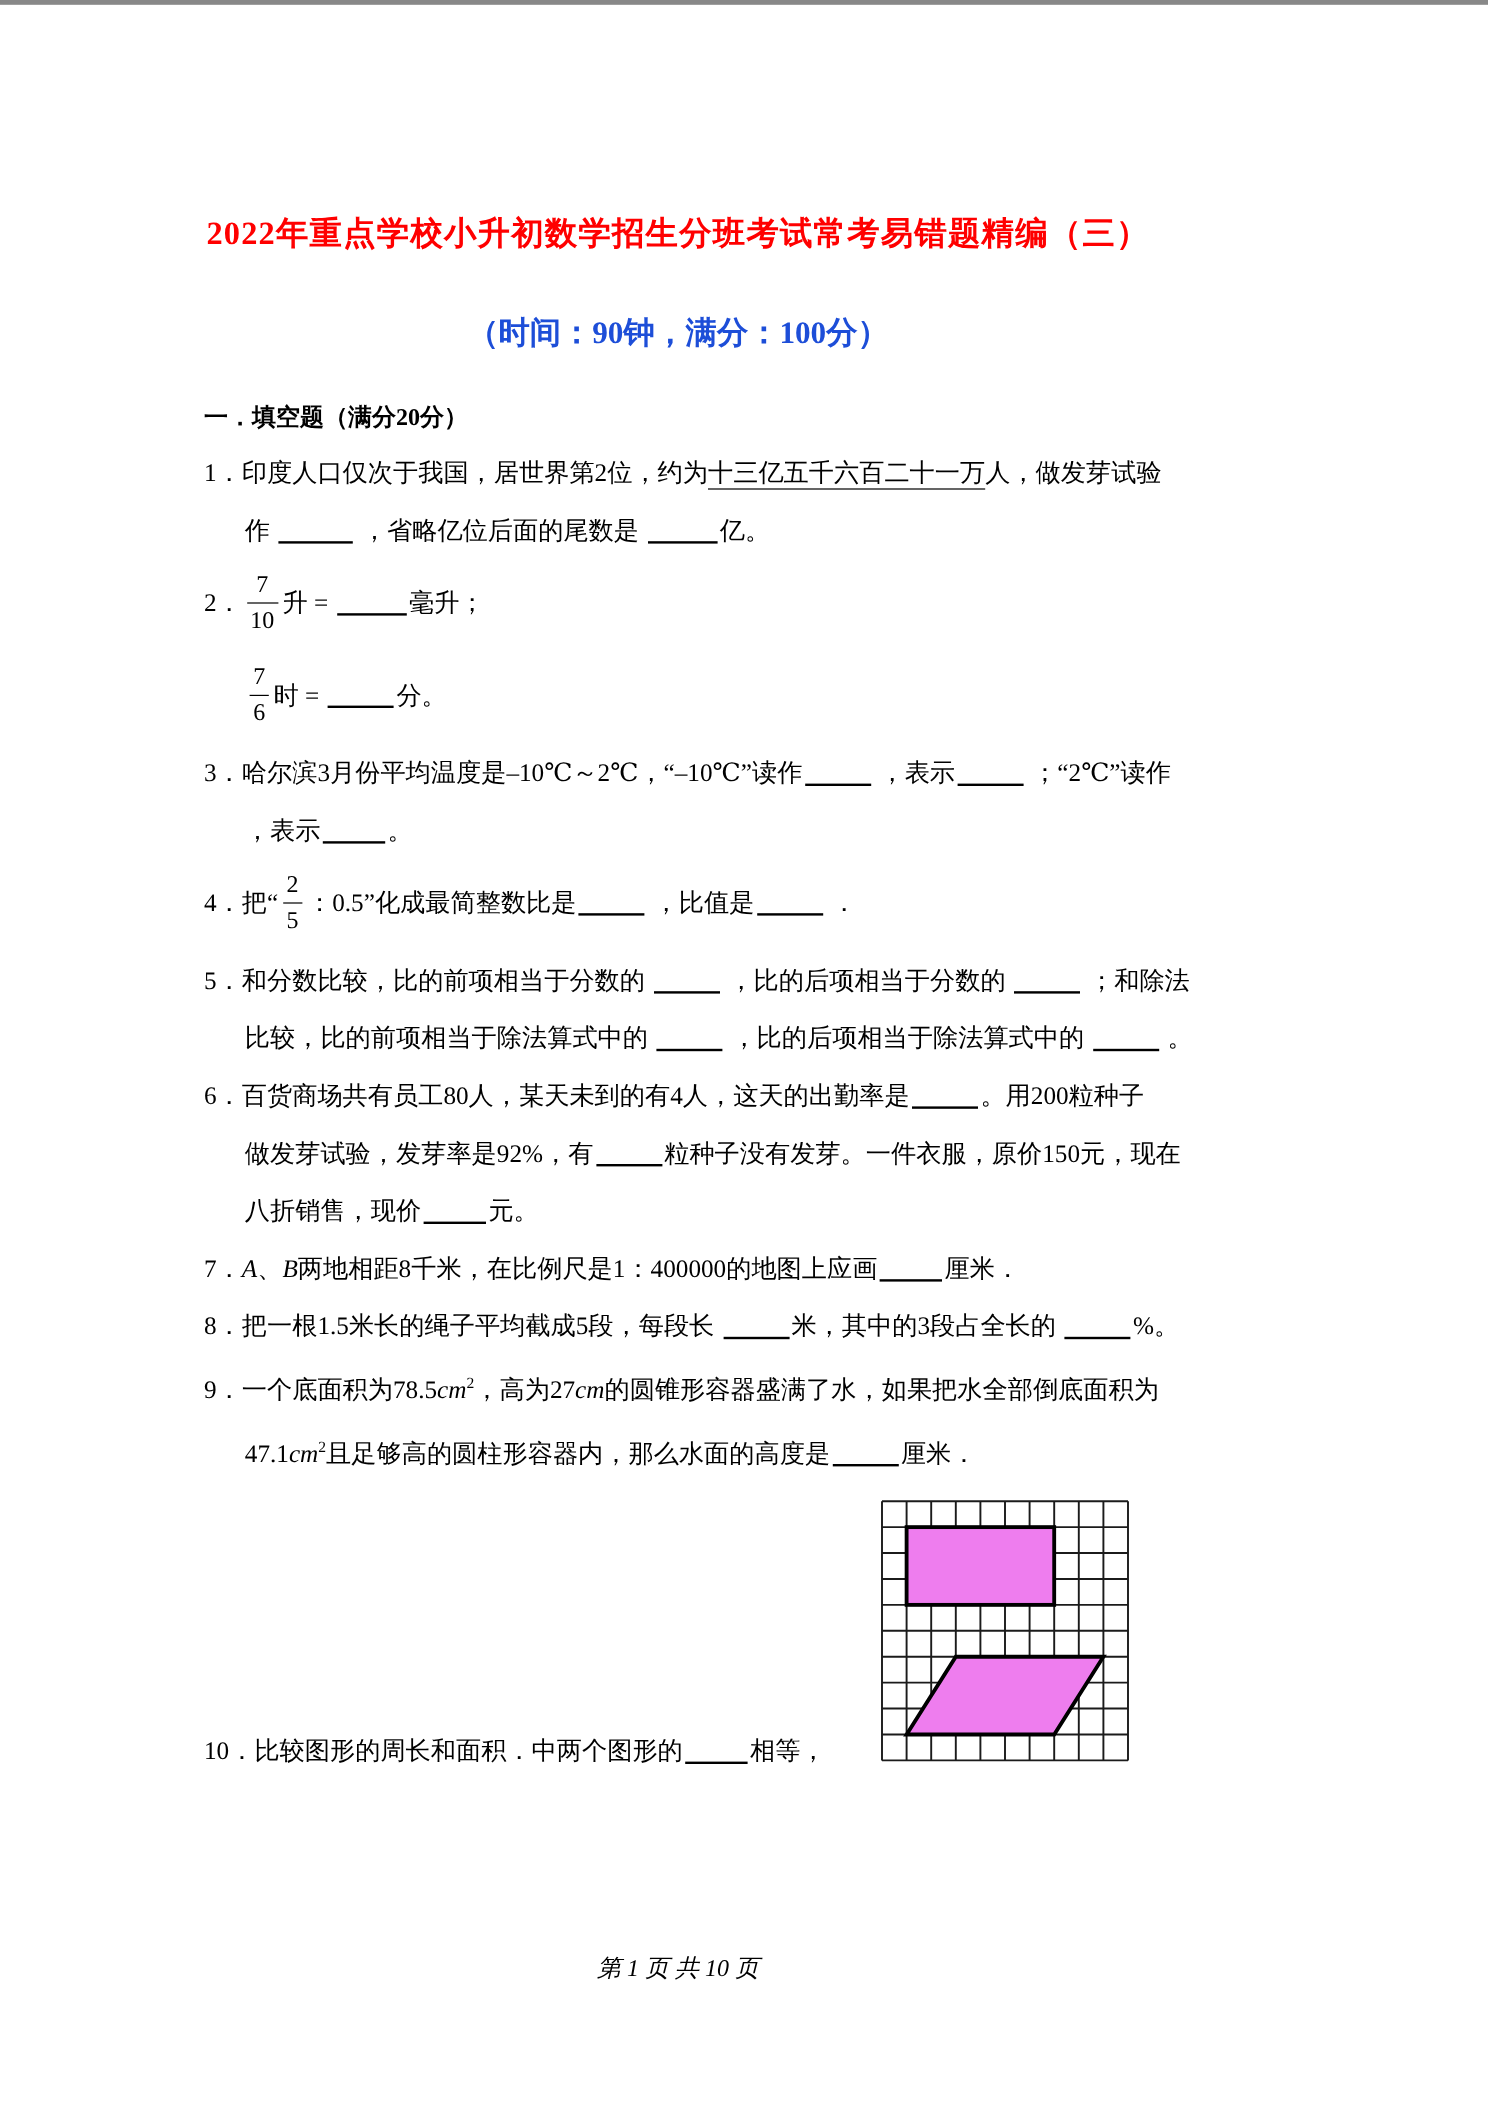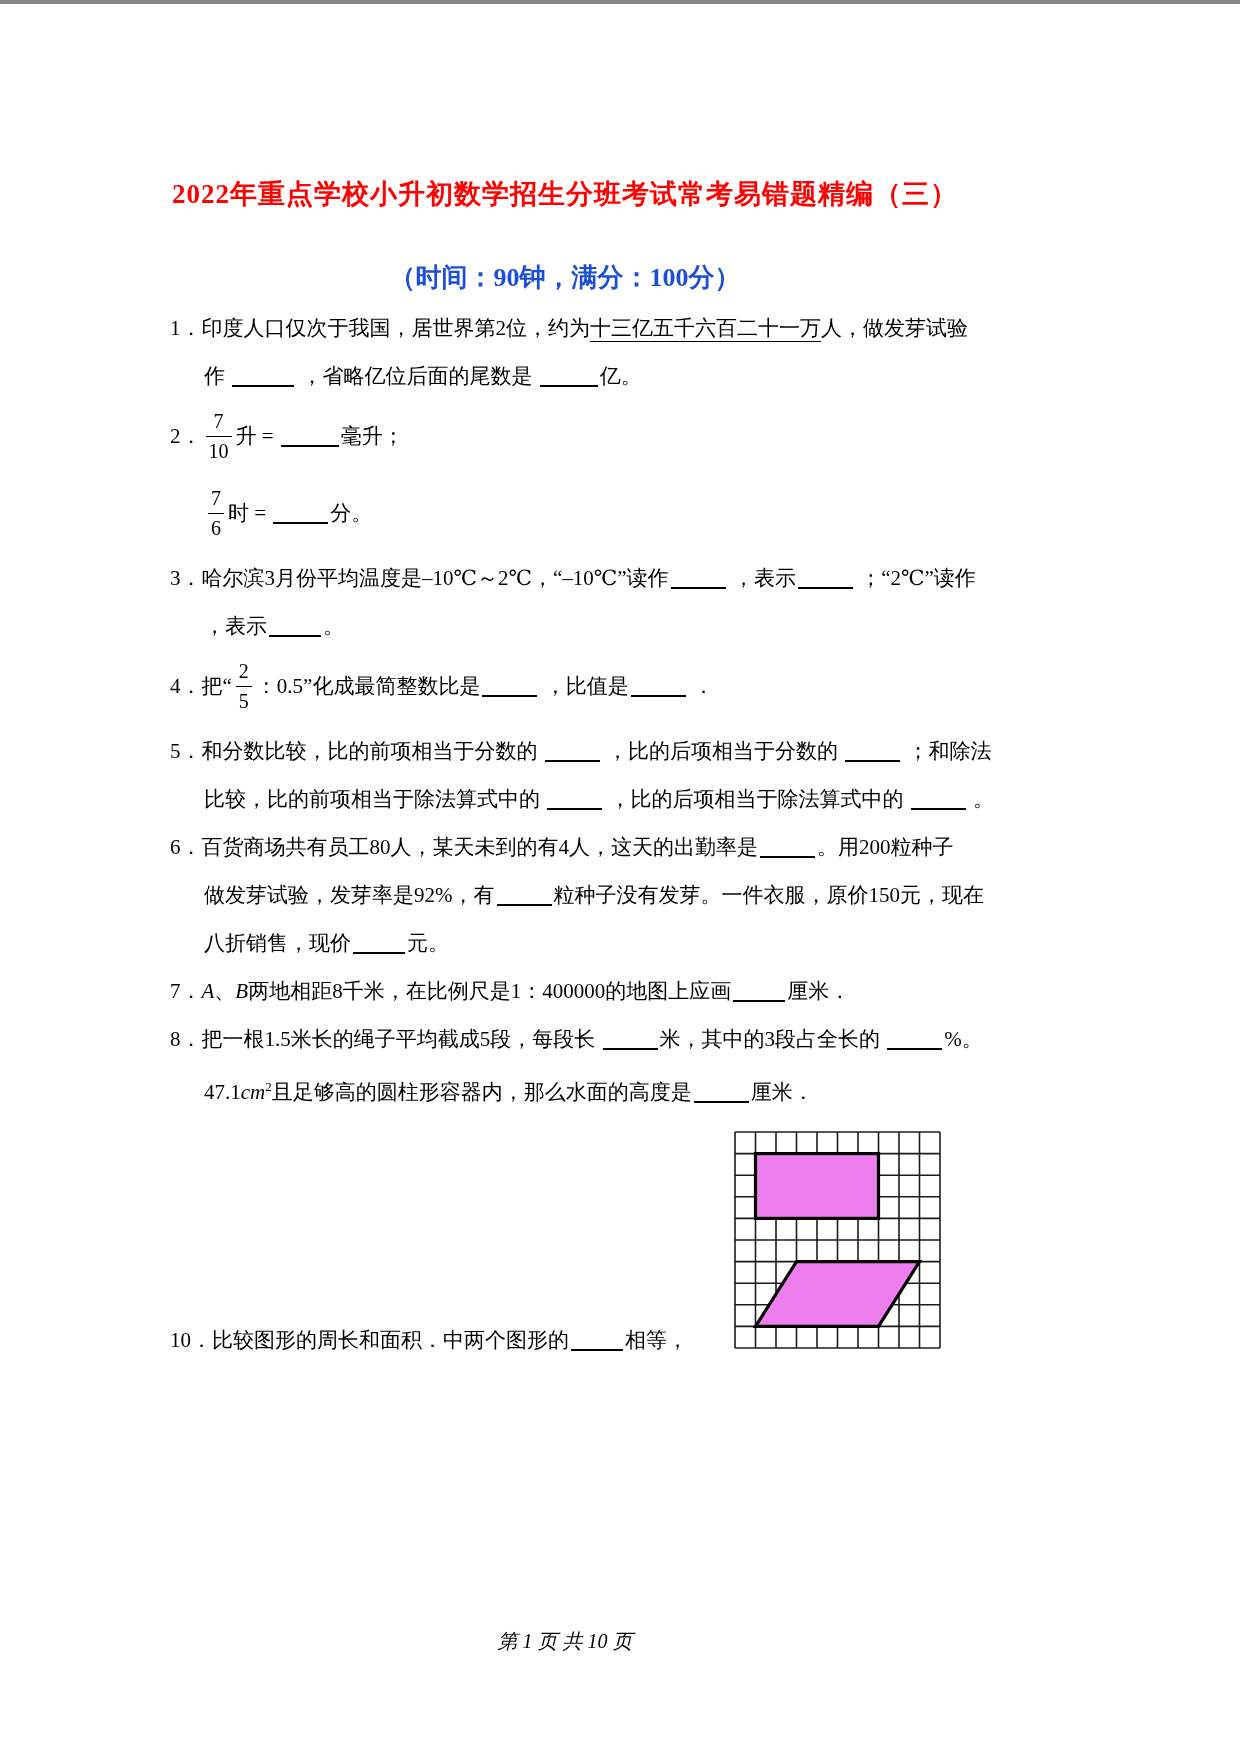--- a/index.html
+++ b/index.html
@@ -45,35 +45,37 @@
     text-align:center; font-size:20px; line-height:30px;font-style:italic;
   }
 </style>
 </head>
 <body>
 
 <div class="page" style="color: rgb(0, 0, 0);">
   <div class="content">
     <div class="title" style="color: rgb(255, 0, 0);">2022年重点学校小升初数学招生分班考试常考易错题精编（三）</div>
     <div class="subtitle" style="color: #1d4ed8;">（时间：90钟，满分：100分）</div>
+    <div class="section-heading">一．填空题（满分20分）</div>
     <div id="questions">
         <div class="line"><span>1．印度人口仅次于我国，居世界第2位，约为</span><span class="ul">十三亿五千六百二十一万</span><span>人，做发芽试验</span></div>
         <div class="line indent"><span>作 </span><span class="blank" style="width: 62px;"></span><span> ，省略亿位后面的尾数是 </span><span class="blank" style="width: 58px;"></span><span>亿。</span></div>
         <div class="line"><span>2．</span><span class="frac"><span class="num">7</span><span class="den">10</span></span><span>升 = </span><span class="blank" style="width: 58px;"></span><span>毫升；</span></div>
         <div class="line indent"><span class="frac"><span class="num">7</span><span class="den">6</span></span><span>时 = </span><span class="blank" style="width: 55px;"></span><span>分。</span></div>
         <div class="line"><span>3．哈尔滨3月份平均温度是–10℃～2℃，“–10℃”读作</span><span class="blank" style="width: 55px;"></span><span> ，表示</span><span class="blank" style="width: 55px;"></span><span> ；“2℃”读作</span></div>
         <div class="line indent"><span>，表示</span><span class="blank" style="width: 52px;"></span><span>。</span></div>
         <div class="line"><span>4．把“</span><span class="frac"><span class="num">2</span><span class="den">5</span></span><span>：0.5”化成最简整数比是</span><span class="blank" style="width: 55px;"></span><span> ，比值是</span><span class="blank" style="width: 55px;"></span><span> ．</span></div>
         <div class="line"><span>5．和分数比较，比的前项相当于分数的 </span><span class="blank" style="width: 55px;"></span><span> ，比的后项相当于分数的 </span><span class="blank" style="width: 55px;"></span><span> ；和除法</span></div>
         <div class="line indent"><span>比较，比的前项相当于除法算式中的 </span><span class="blank" style="width: 55px;"></span><span> ，比的后项相当于除法算式中的 </span><span class="blank" style="width: 55px;"></span><span> 。</span></div>
         <div class="line"><span>6．百货商场共有员工80人，某天未到的有4人，这天的出勤率是</span><span class="blank" style="width: 55px;"></span><span>。用200粒种子</span></div>
         <div class="line indent"><span>做发芽试验，发芽率是92%，有</span><span class="blank" style="width: 55px;"></span><span>粒种子没有发芽。一件衣服，原价150元，现在</span></div>
         <div class="line indent"><span>八折销售，现价</span><span class="blank" style="width: 52px;"></span><span>元。</span></div>
         <div class="line"><span>7．</span><span class="it">A</span><span>、</span><span class="it">B</span><span>两地相距8千米，在比例尺是1：400000的地图上应画</span><span class="blank" style="width: 52px;"></span><span>厘米．</span></div>
         <div class="line"><span>8．把一根1.5米长的绳子平均截成5段，每段长 </span><span class="blank" style="width: 55px;"></span><span>米，其中的3段占全长的 </span><span class="blank" style="width: 55px;"></span><span>%。</span></div>
+        <div class="line"><span>9．一个底面积为78.5</span><span class="it">cm</span><sup>2</sup><span>，高为27</span><span class="it">cm</span><span>的圆锥形容器盛满了水，如果把水全部倒底面积为</span></div>
         <div class="line indent"><span>47.1</span><span class="it">cm</span><sup>2</sup><span>且足够高的圆柱形容器内，那么水面的高度是</span><span class="blank" style="width: 55px;"></span><span>厘米．</span></div>
       </div>
     <div class="figure-wrap">
       <svg id="figure-svg" width="211" height="222" viewBox="-3 -3 211 222">
           <line x1="0" y1="0" x2="0" y2="216" stroke="#1b1b1b" stroke-width="1.6"></line>
           <line x1="20.5" y1="0" x2="20.5" y2="216" stroke="#1b1b1b" stroke-width="1.6"></line>
           <line x1="41" y1="0" x2="41" y2="216" stroke="#1b1b1b" stroke-width="1.6"></line>
           <line x1="61.5" y1="0" x2="61.5" y2="216" stroke="#1b1b1b" stroke-width="1.6"></line>
           <line x1="82" y1="0" x2="82" y2="216" stroke="#1b1b1b" stroke-width="1.6"></line>
           <line x1="102.5" y1="0" x2="102.5" y2="216" stroke="#1b1b1b" stroke-width="1.6"></line>

